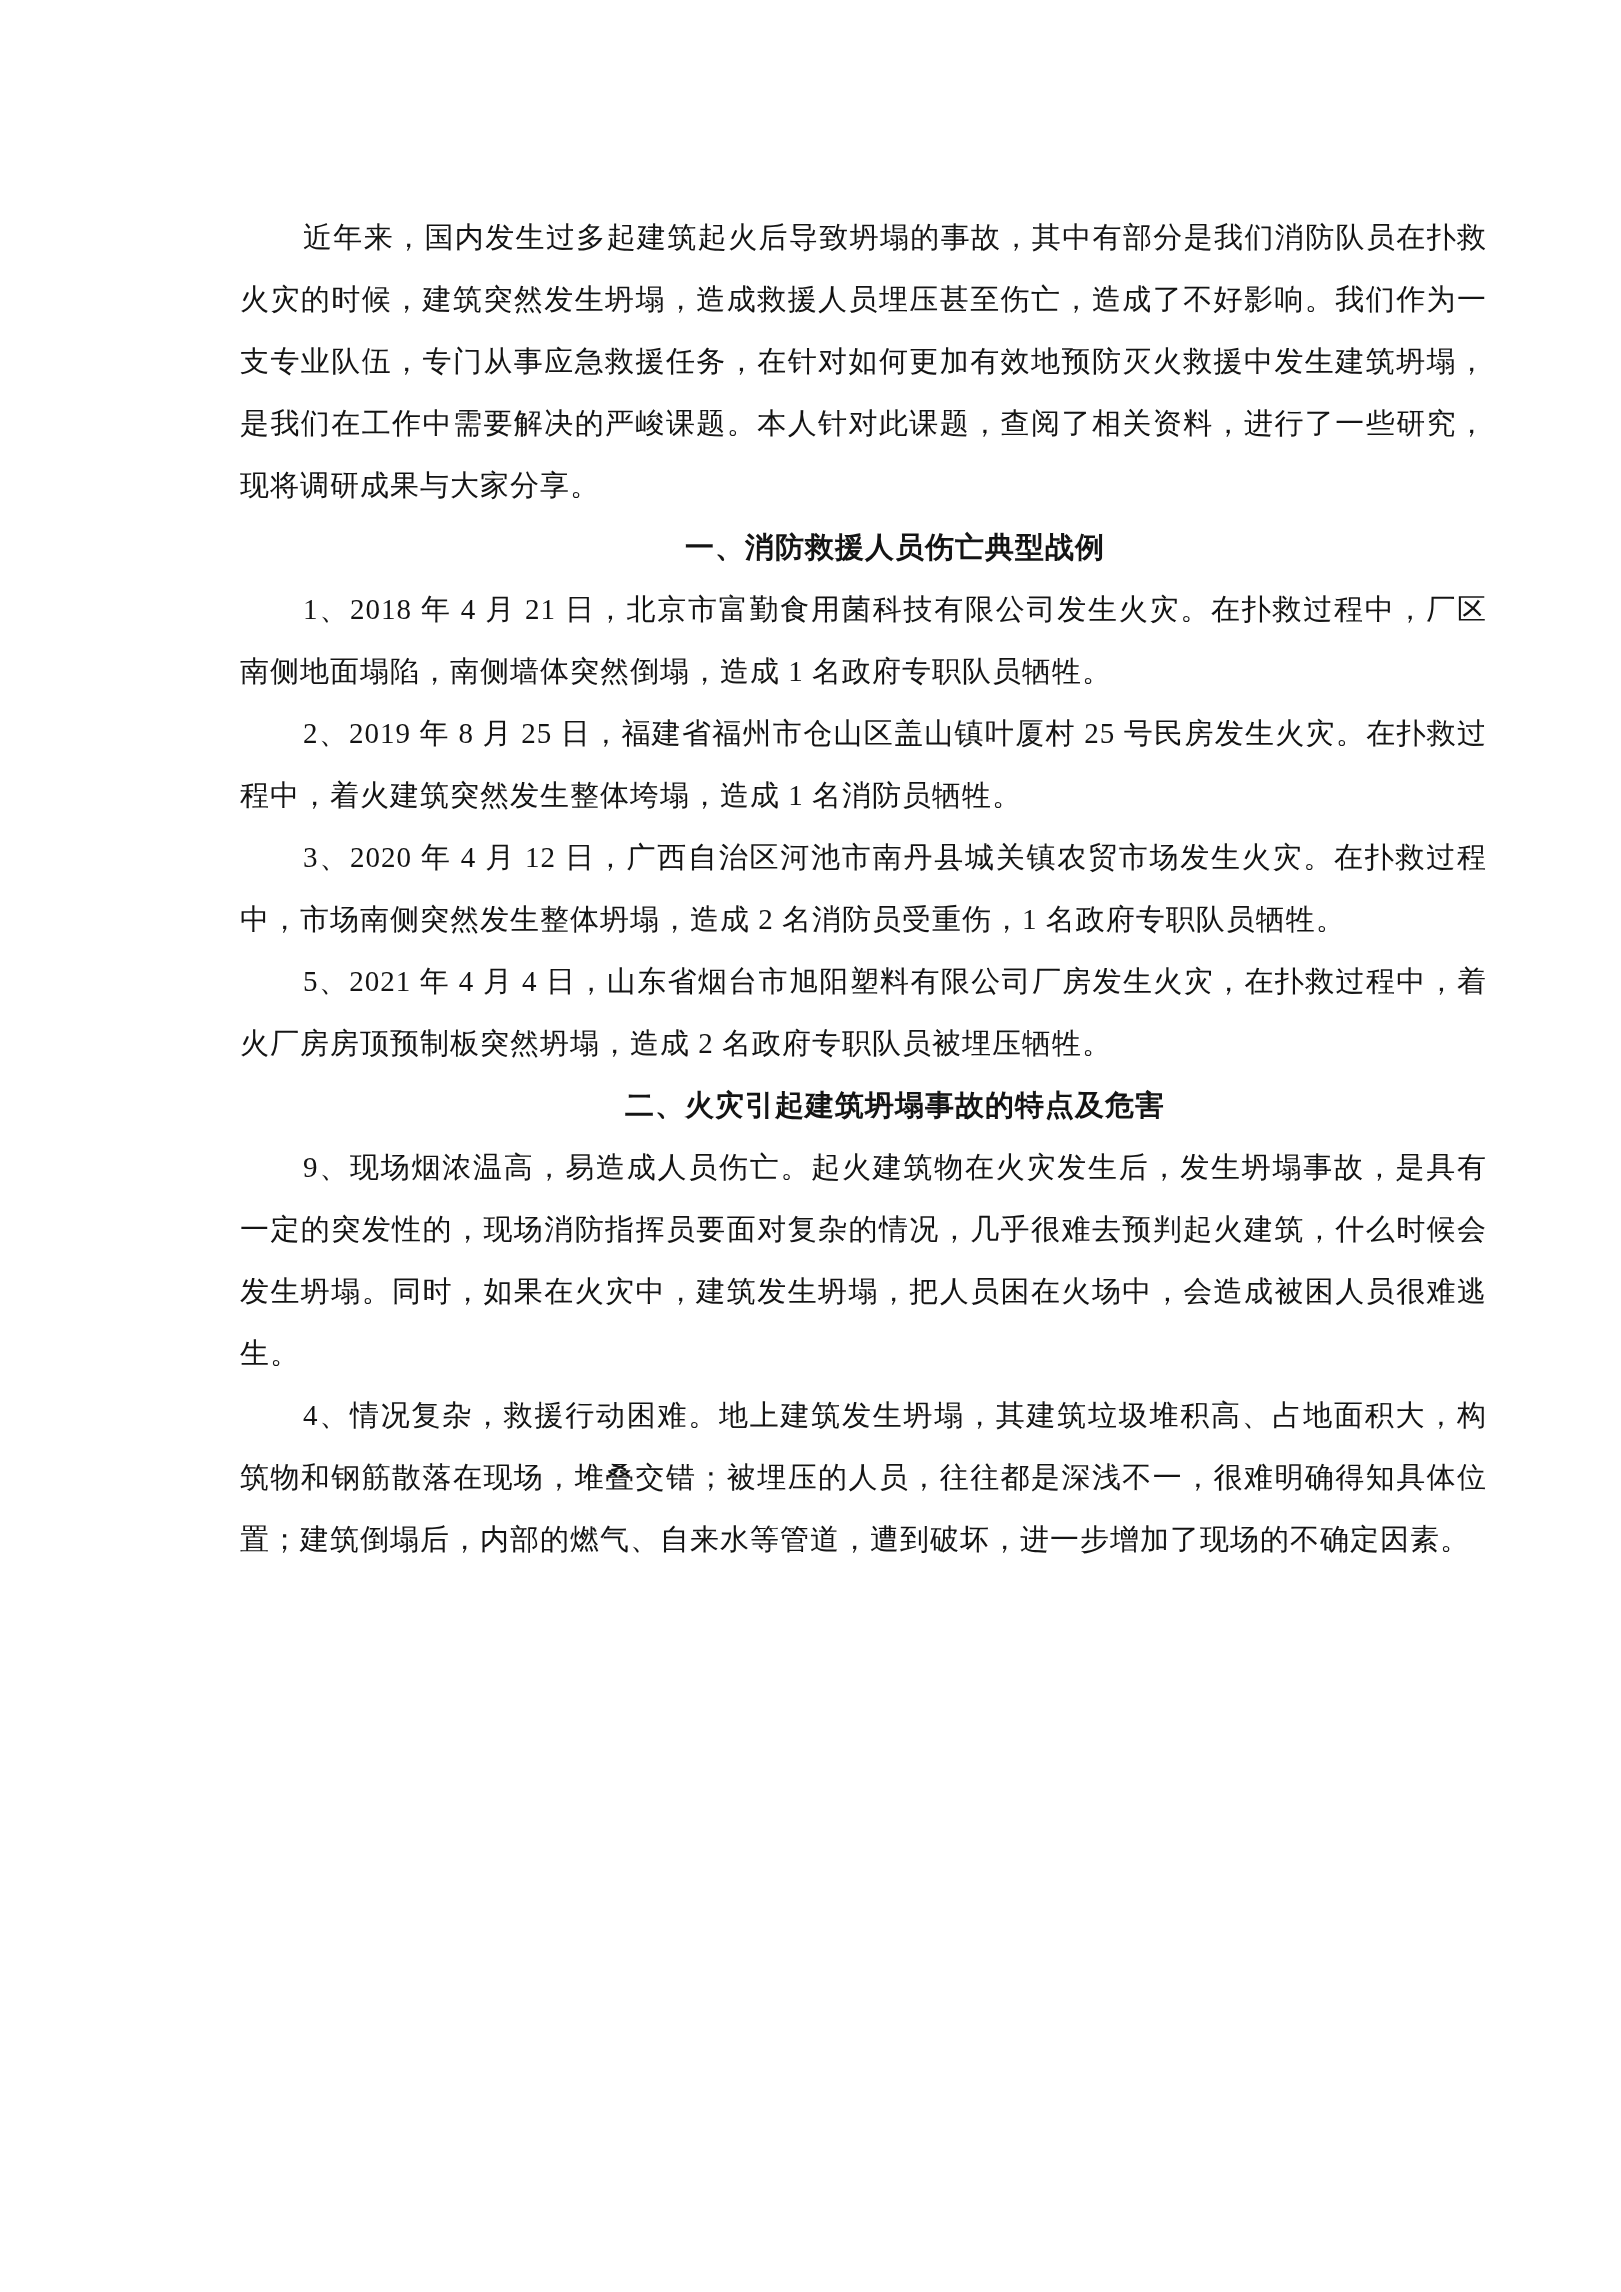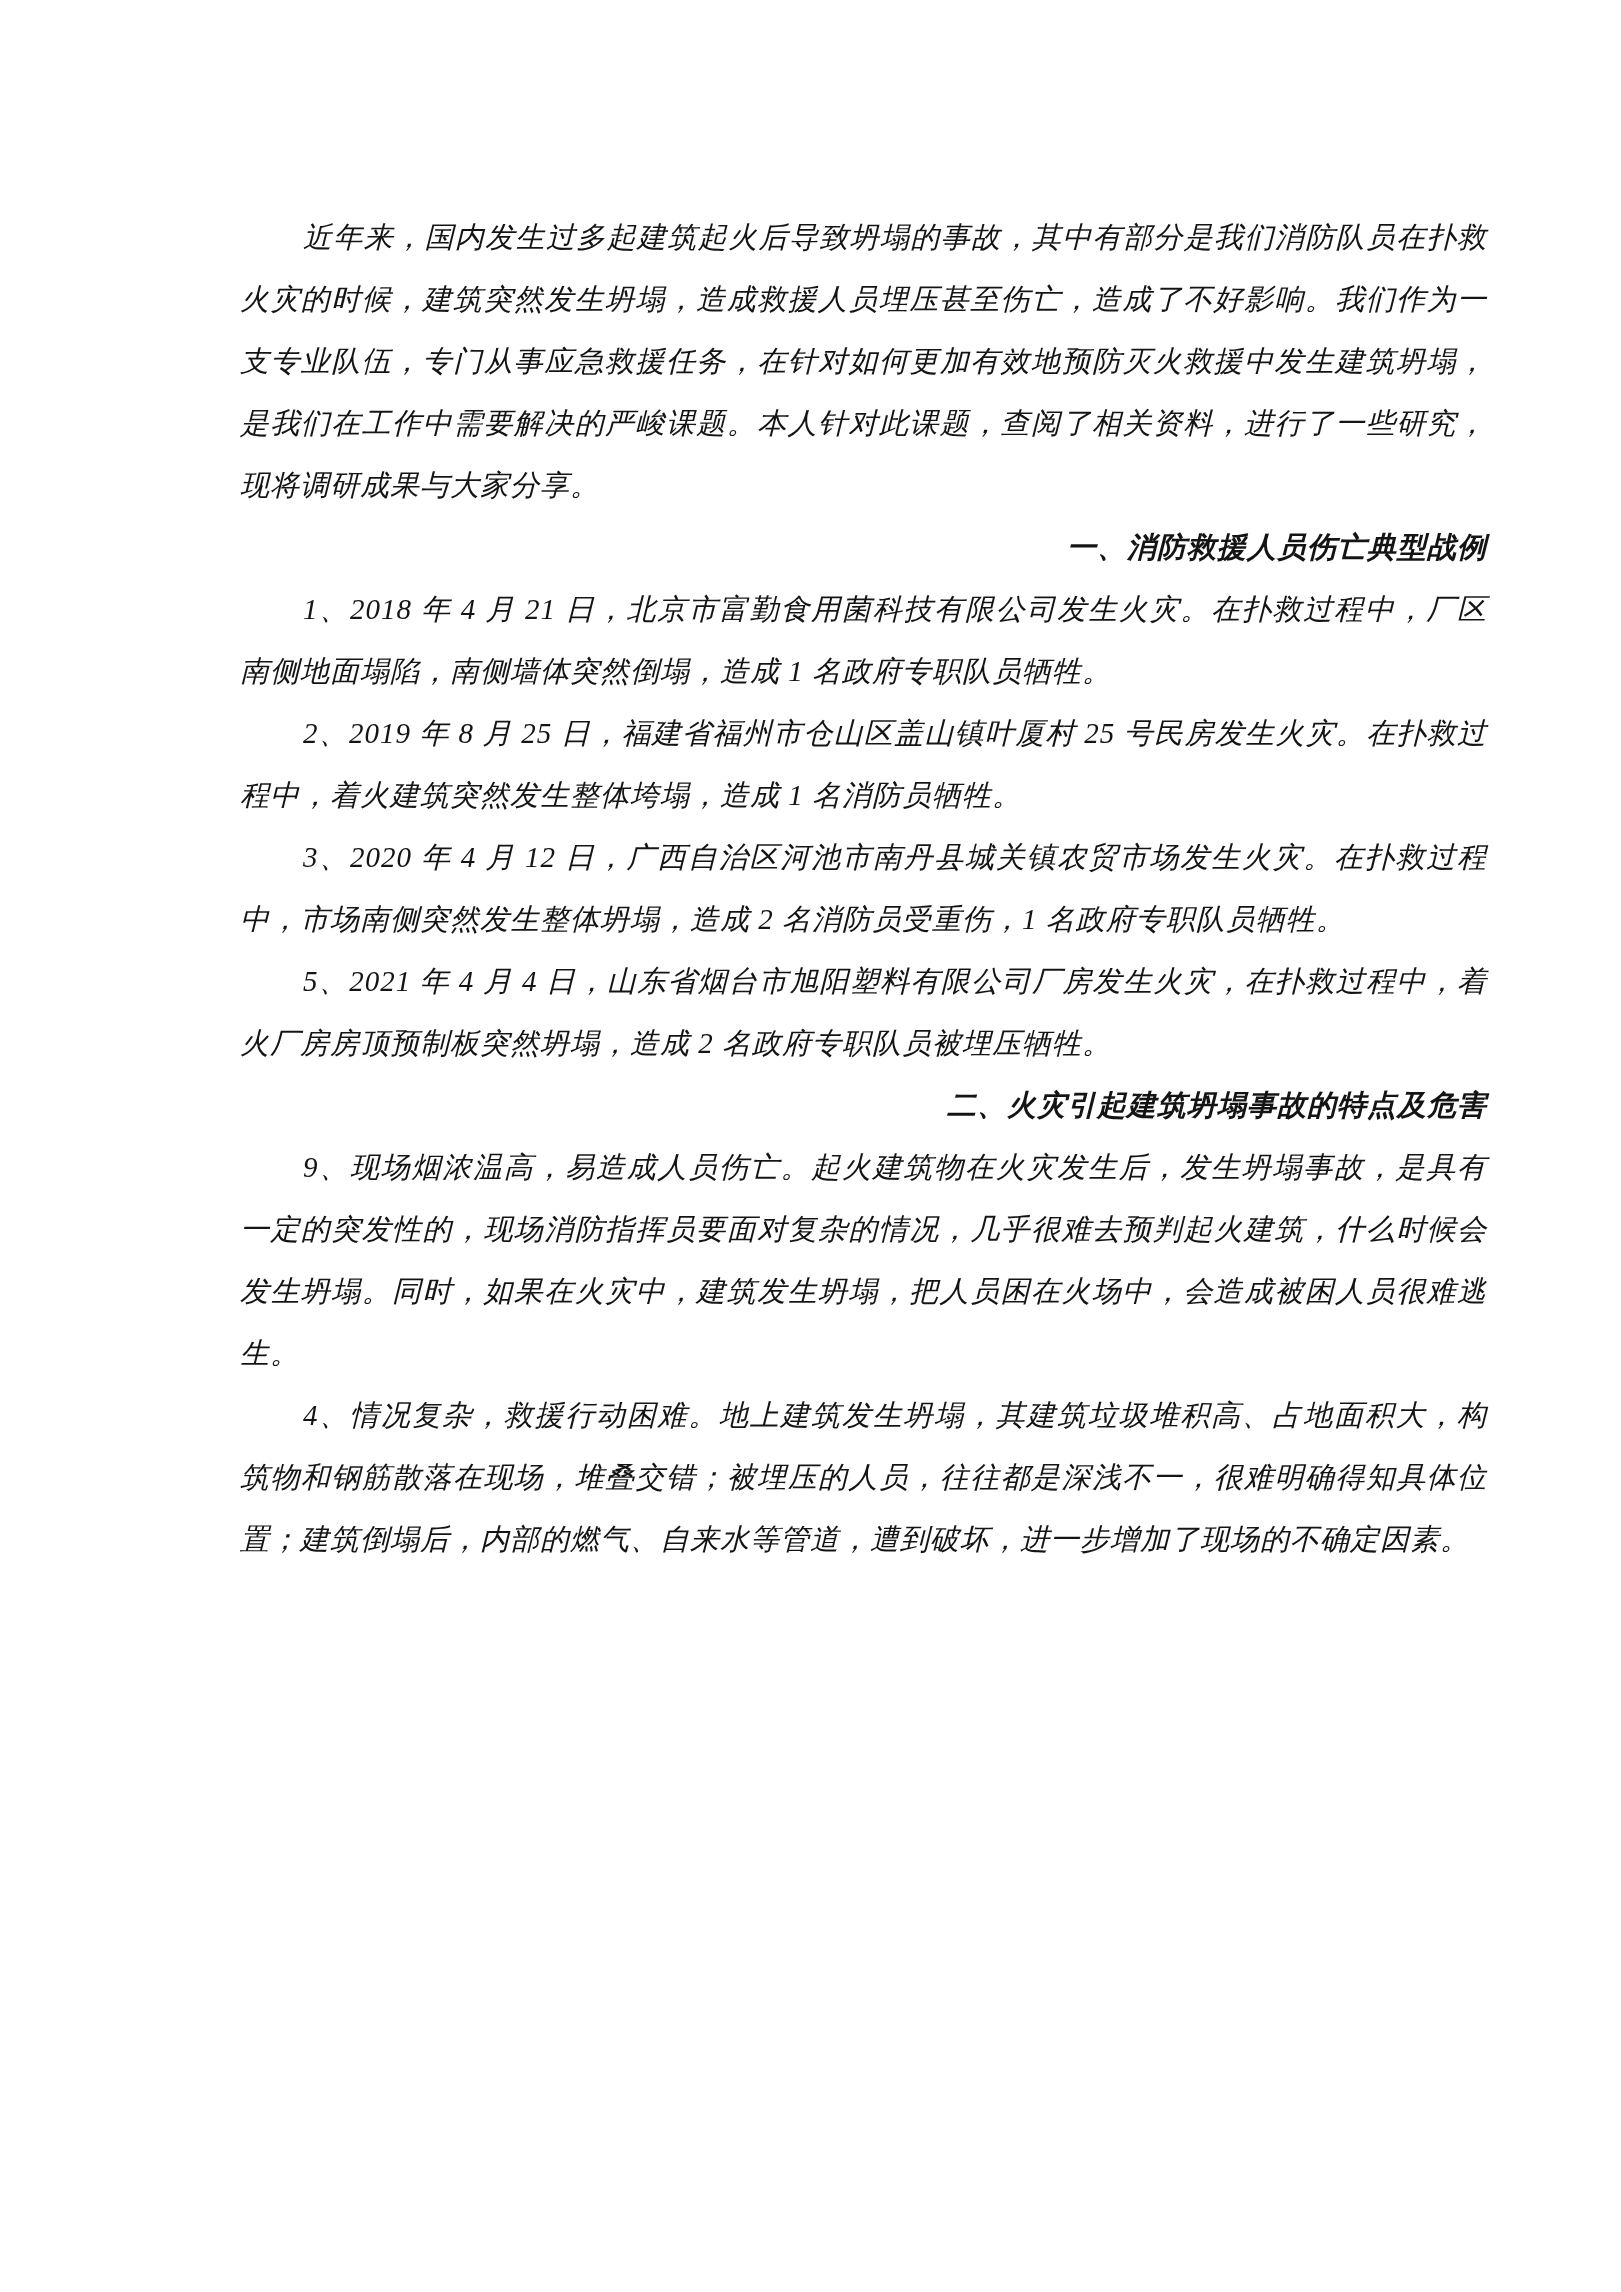--- a/index.html
+++ b/index.html
@@ -25,27 +25,26 @@
     line-height: 62px;
     text-align: justify;
     text-justify: inter-character;
   }
   .text-block p {
     margin: 0;
     padding: 0;
     text-indent: 63px;
     letter-spacing: 1px;
     word-break: break-all;
-    font-style: italic;
   }
   .text-block p.heading {
     font-family: "Liberation Sans", "DejaVu Sans", sans-serif;
     font-weight: bold;
     letter-spacing: 1px;
-    text-align: right;
+    text-align: center;
   }
 </style>
 </head>
 <body>
 
 <div class="page">
   <div class="text-block">
     <p class="body">近年来，国内发生过多起建筑起火后导致坍塌的事故，其中有部分是我们消防队员在扑救火灾的时候，建筑突然发生坍塌，造成救援人员埋压甚至伤亡，造成了不好影响。我们作为一支专业队伍，专门从事应急救援任务，在针对如何更加有效地预防灭火救援中发生建筑坍塌，是我们在工作中需要解决的严峻课题。本人针对此课题，查阅了相关资料，进行了一些研究，现将调研成果与大家分享。</p>
     <p class="heading">一、消防救援人员伤亡典型战例</p>
     <p class="body">1、2018 年 4 月 21 日，北京市富勤食用菌科技有限公司发生火灾。在扑救过程中，厂区南侧地面塌陷，南侧墙体突然倒塌，造成 1 名政府专职队员牺牲。</p>

